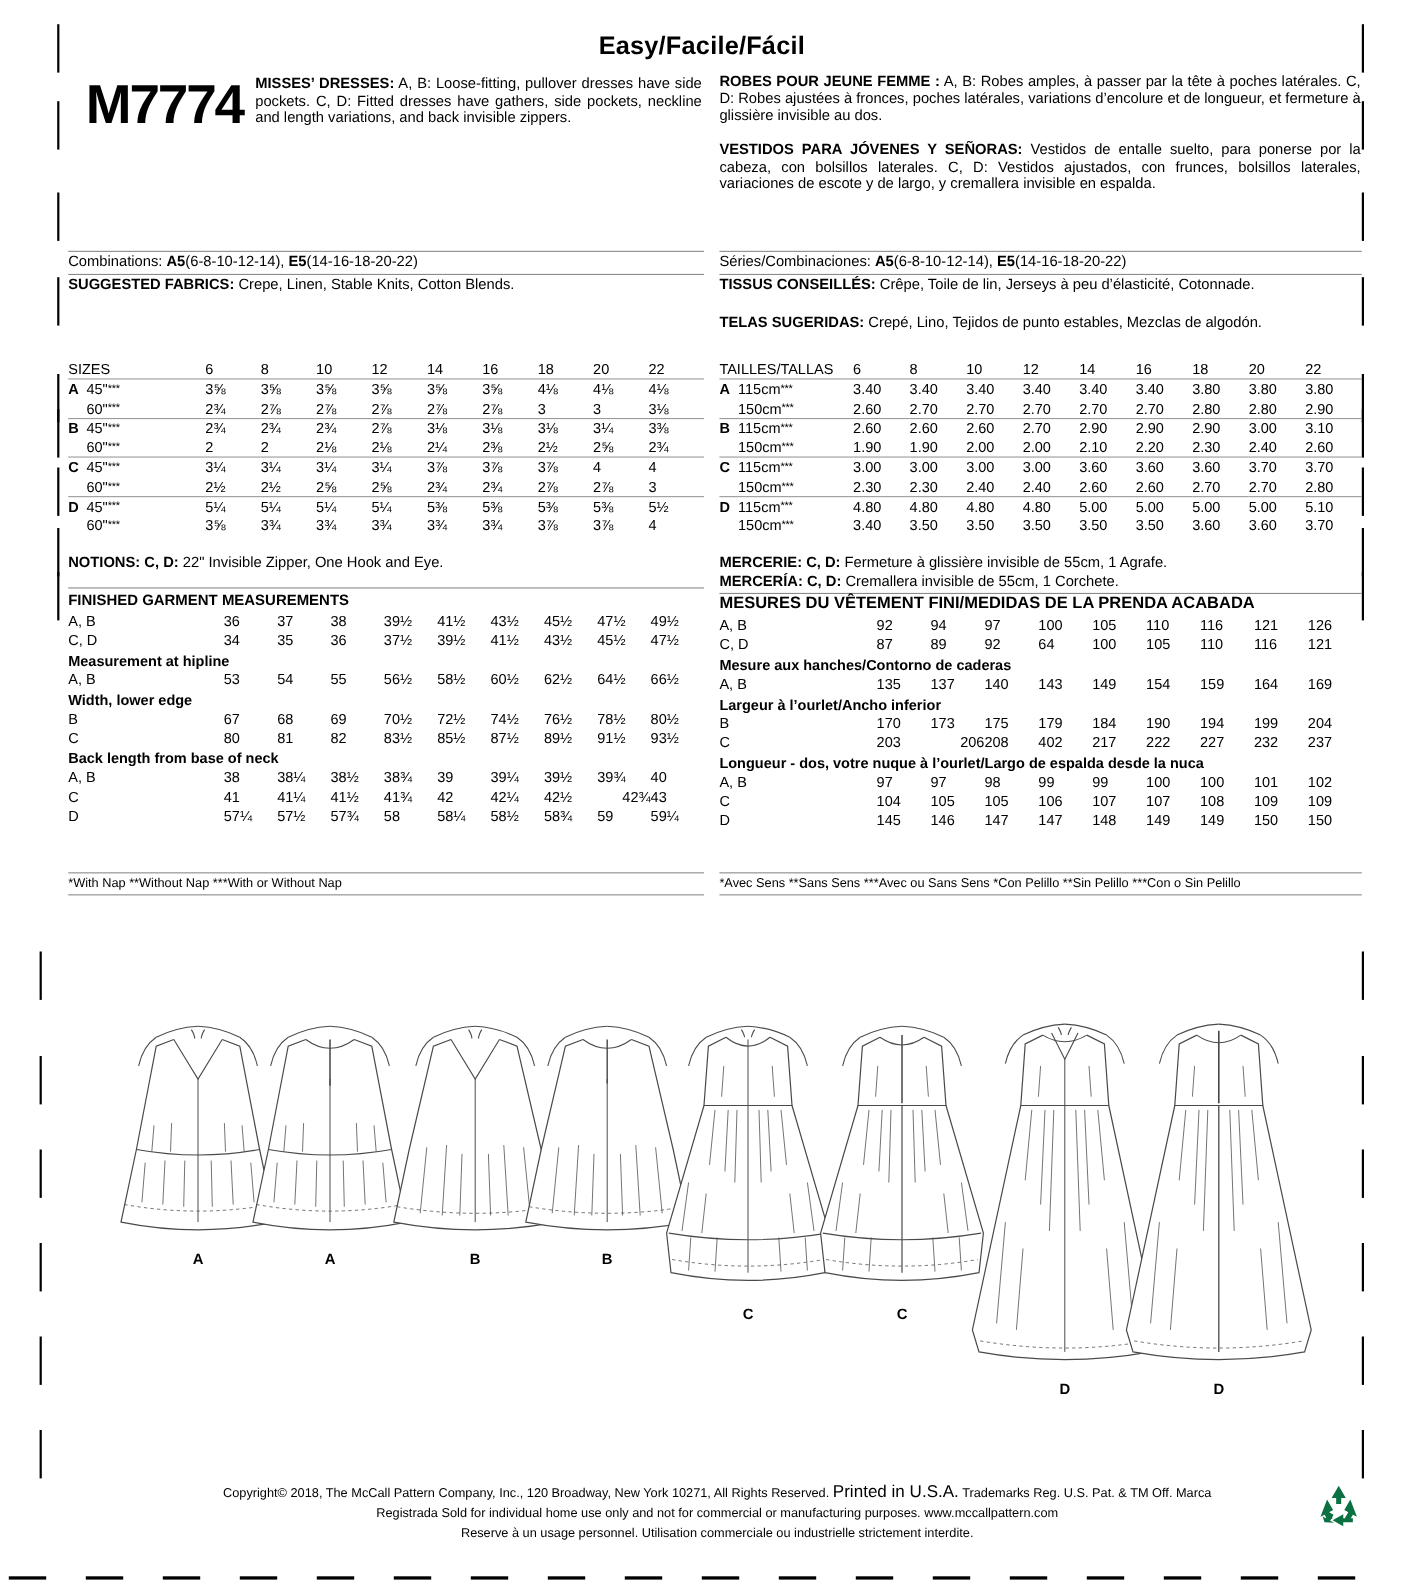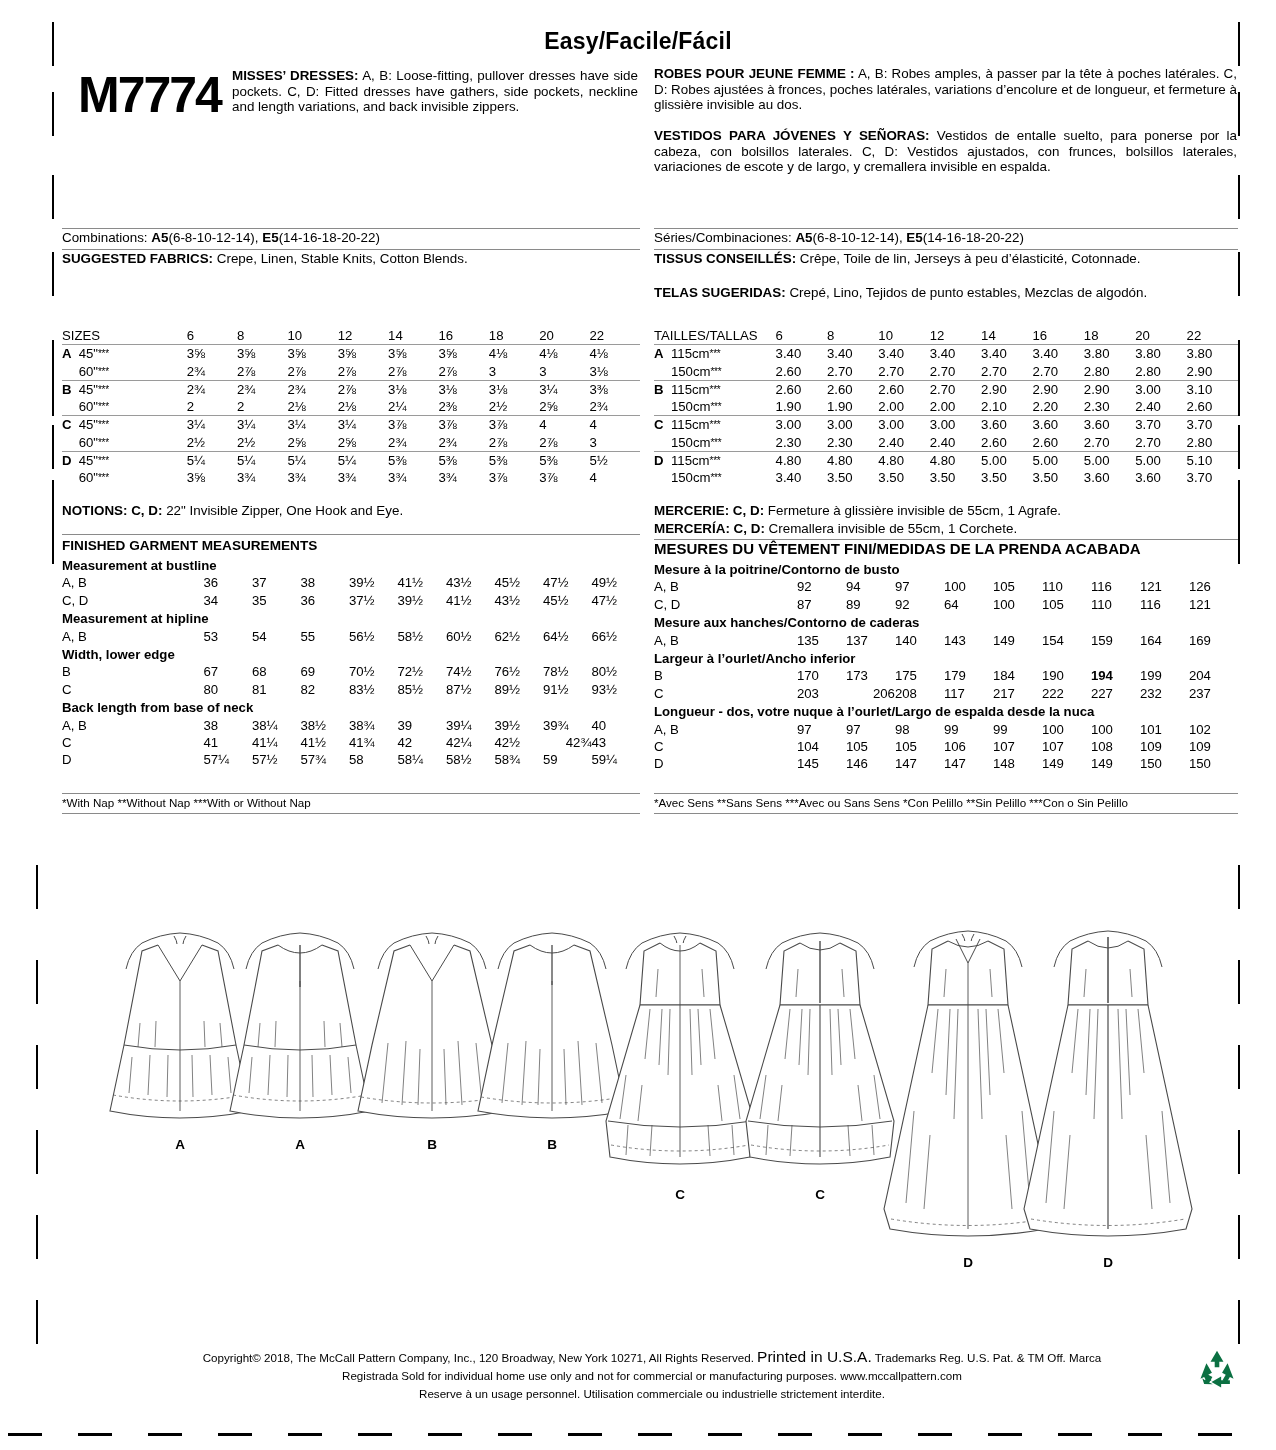--- a/index.html
+++ b/index.html
@@ -290,23 +290,20 @@
     <div class="line" style="position:absolute;left:0;top:503px;">
       <b>NOTIONS:</b><b> C, D:</b><span> 22" Invisible Zipper, One Hook and Eye.</span>
     </div>
 
     <div class="hr thin" style="left:0;top:534px;width:578px;position:absolute;"></div>
     <div class="line bold" style="position:absolute;left:0;top:538px;font-size:13.6px;">FINISHED GARMENT MEASUREMENTS</div>
 
     <div style="position:absolute;left:0;top:556px;width:578px;">
       <table class="meas" id="meas-us">
           <tbody>
-            <tr class="sect">
-              <td colspan="10">Measurement at bustline</td>
-            </tr>
             <tr>
               <td class="rlab" style="width: 140px;">A, B</td>
               <td class="m" style="width: 48px;">36</td>
               <td class="m" style="width: 48px;">37</td>
               <td class="m" style="width: 48px;">38</td>
               <td class="m" style="width: 48px;">39½</td>
               <td class="m" style="width: 48px;">41½</td>
               <td class="m" style="width: 48px;">43½</td>
               <td class="m" style="width: 48px;">45½</td>
               <td class="m" style="width: 48px;">47½</td>
@@ -559,23 +556,20 @@
     <div class="line" style="position:absolute;left:0;top:521px;">
       <b>MERCERÍA:</b><b> C, D:</b><span> Cremallera invisible de 55cm, 1 Corchete.</span>
     </div>
 
     <div class="hr thin" style="left:0;top:539px;width:584px;position:absolute;"></div>
     <div class="line bold" style="position:absolute;left:0;top:541px;font-size:15px;">MESURES DU VÊTEMENT FINI/MEDIDAS DE LA PRENDA ACABADA</div>
 
     <div style="position:absolute;left:0;top:560px;width:584px;">
       <table class="meas" id="meas-metric">
           <tbody>
-            <tr class="sect">
-              <td colspan="10">Mesure à la poitrine/Contorno de busto</td>
-            </tr>
             <tr>
               <td class="rlab" style="width: 140px;">A, B</td>
               <td class="m" style="width: 48px;">92</td>
               <td class="m" style="width: 48px;">94</td>
               <td class="m" style="width: 48px;">97</td>
               <td class="m" style="width: 48px;">100</td>
               <td class="m" style="width: 48px;">105</td>
               <td class="m" style="width: 48px;">110</td>
               <td class="m" style="width: 48px;">116</td>
               <td class="m" style="width: 48px;">121</td>
@@ -612,30 +606,30 @@
               <td colspan="10">Largeur à l’ourlet/Ancho inferior</td>
             </tr>
             <tr>
               <td class="rlab" style="width: 140px;">B</td>
               <td class="m" style="width: 48px;">170</td>
               <td class="m" style="width: 48px;">173</td>
               <td class="m" style="width: 48px;">175</td>
               <td class="m" style="width: 48px;">179</td>
               <td class="m" style="width: 48px;">184</td>
               <td class="m" style="width: 48px;">190</td>
-              <td class="m" style="width: 48px; font-weight: bold;">194</td>
+              <td class="m" style="width: 48px;">194</td>
               <td class="m" style="width: 48px;">199</td>
               <td class="m" style="width: 48px;">204</td>
             </tr>
             <tr>
               <td class="rlab" style="width: 140px;">C</td>
               <td class="m" style="width: 48px;">203</td>
               <td class="m" style="width: 48px; text-align: right;">206</td>
               <td class="m" style="width: 48px;">208</td>
-              <td class="m" style="width: 48px;">117</td>
+              <td class="m" style="width: 48px;">402</td>
               <td class="m" style="width: 48px;">217</td>
               <td class="m" style="width: 48px;">222</td>
               <td class="m" style="width: 48px;">227</td>
               <td class="m" style="width: 48px;">232</td>
               <td class="m" style="width: 48px;">237</td>
             </tr>
             <tr class="sect">
               <td colspan="10">Longueur - dos, votre nuque à l’ourlet/Largo de espalda desde la nuca</td>
             </tr>
             <tr>

